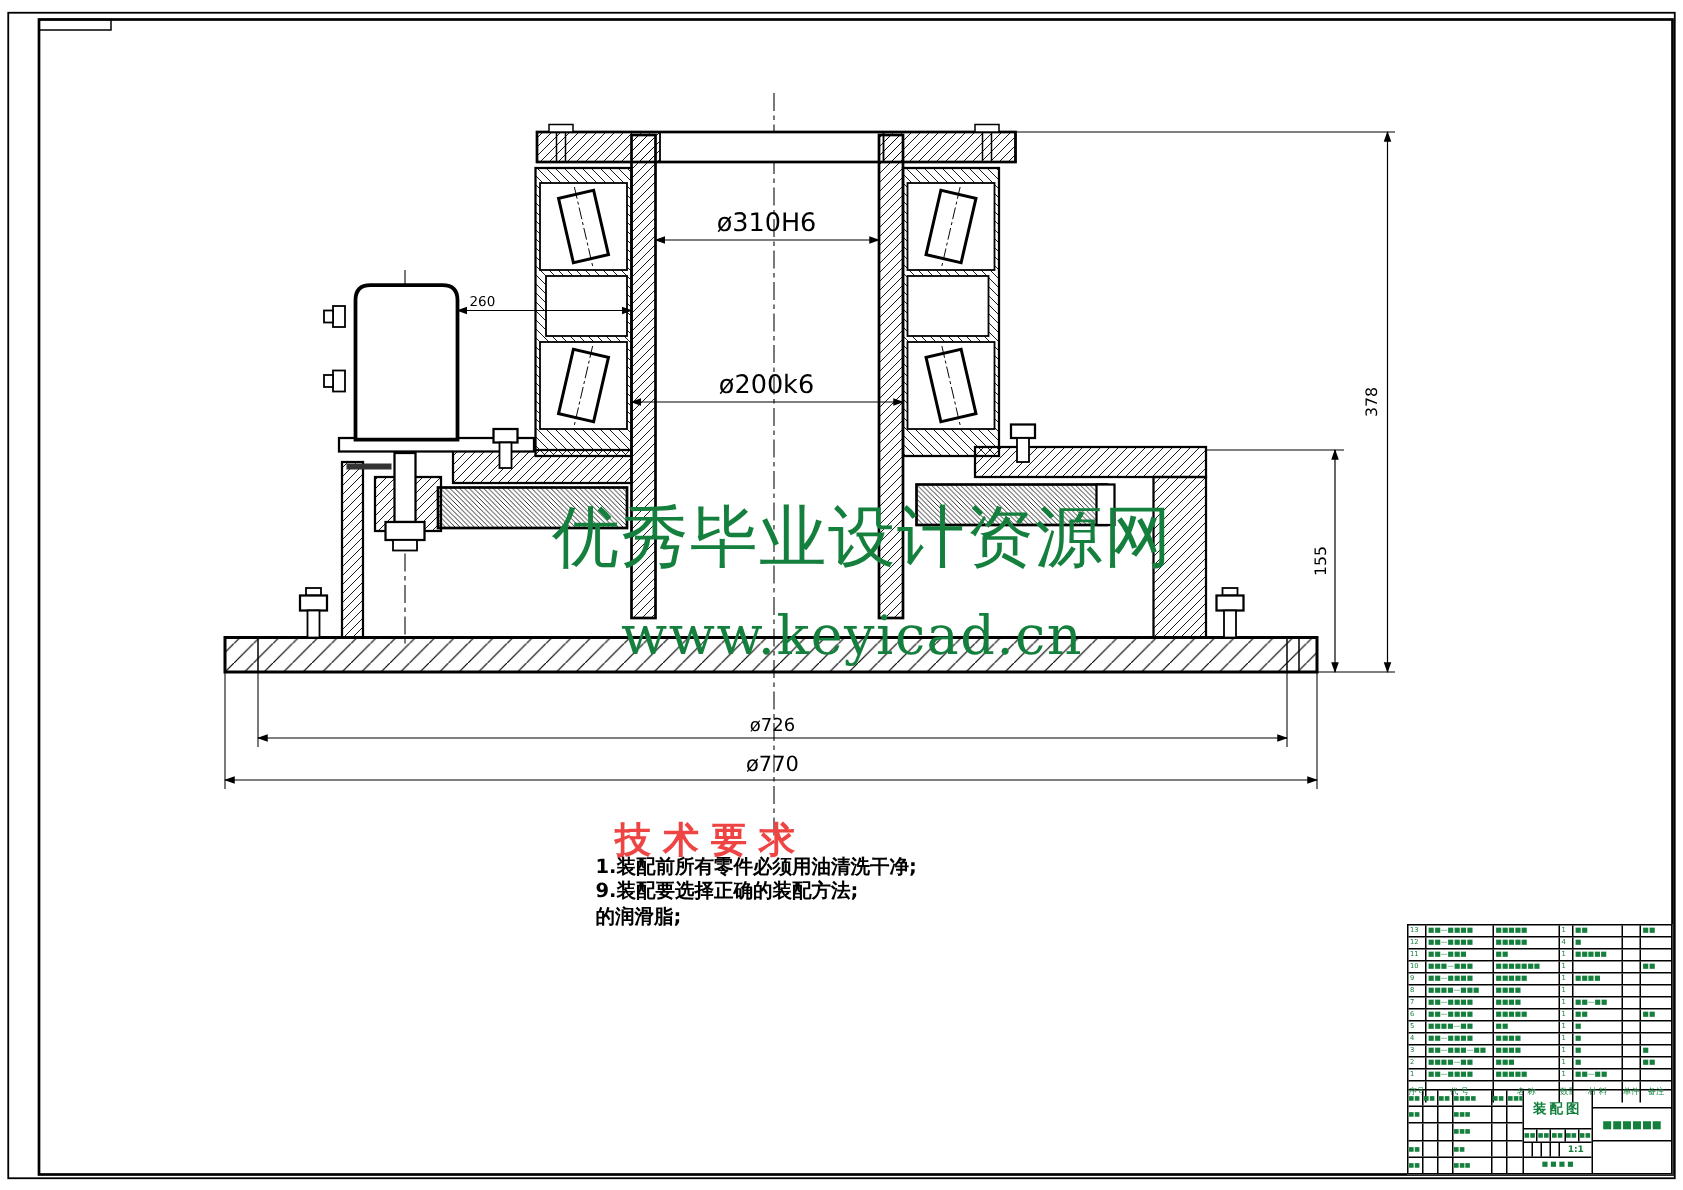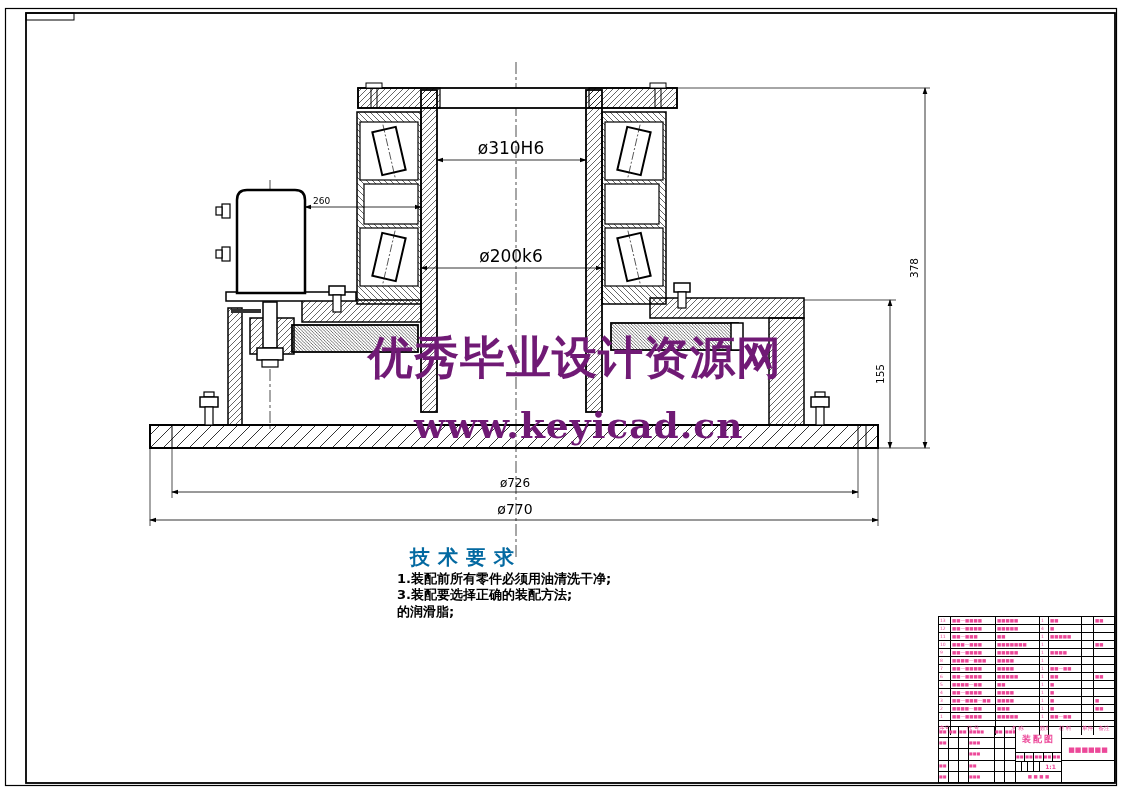--- a/index.html
+++ b/index.html
@@ -1,30 +1,30 @@
 <!DOCTYPE html>
 <html><head>
 <meta charset="utf-8">
 <style>
   html,body{margin:0;padding:0;background:#fff;}
   #page{position:relative;width:1122px;height:793px;background:#fff;overflow:hidden;
         font-family:"DejaVu Sans",sans-serif;}
   svg{position:absolute;left:0;top:0;}
   .abs{position:absolute;white-space:nowrap;}
-  .wm{color:#701a75;font-weight:bold;font-family:"DejaVu Serif",serif;}
+  .wm{color:#15803d;font-weight:normal;font-family:"DejaVu Serif",serif;}
   .wm1{left:368px;top:328px;font-size:45px;letter-spacing:1px;}
   .wm2{left:414px;top:404px;font-size:36px;letter-spacing:1px;}
-  .tech-title{left:410px;top:544px;font-size:20px;font-weight:bold;letter-spacing:8px;
-              font-family:"DejaVu Serif",serif;color:#0369a1;}
+  .tech-title{left:410px;top:544px;font-size:24px;font-weight:bold;letter-spacing:8px;
+              font-family:"DejaVu Serif",serif;color:#ef4444;}
   .tech-lines{left:397px;top:571px;width:345px;color:#000;}
   .tech-line{font-size:13px;font-weight:bold;line-height:16.3px;white-space:nowrap;
              font-family:"DejaVu Sans",sans-serif;}
   
   .tb{position:absolute;left:938px;top:616px;width:177px;height:167px;border:1.5px solid #000;
-      box-sizing:border-box;background:#fff;color:#ec4899;}
+      box-sizing:border-box;background:#fff;color:#15803d;}
   .tb *{box-sizing:border-box;}
   .bom{height:110px;display:flex;flex-direction:column;border-bottom:1.5px solid #000;}
   .bom-rows{flex:1;display:flex;flex-direction:column;}
   .bom-row{flex:1;display:flex;border-bottom:0.5px solid #000;}
   .bom-cell{border-right:0.5px solid #000;font-size:4.5px;line-height:7px;overflow:hidden;
             white-space:nowrap;padding-left:1px;}
   .c0{width:12px;}.c1{width:45px;}.c2{width:44px;}.c3{width:9px;}.c4{width:33px;}
   .c5{width:12px;}.c6{flex:1;border-right:none;}
   .bom-header{height:15px;display:flex;align-items:stretch;}
   .bom-header .bom-cell{font-size:5.5px;line-height:14px;text-align:center;padding:0;}
@@ -207,21 +207,21 @@
     <text x="515" y="514" font-size="14" text-anchor="middle">ø770</text>
   </g>
 </svg>
 
 <div class="abs wm wm1">优秀毕业设计资源网</div>
 <div class="abs wm wm2">www.keyicad.cn</div>
 
 <div class="abs tech-title">技术要求</div>
 <div class="abs tech-lines" id="tech-lines">
       <div class="tech-line">1.装配前所有零件必须用油清洗干净;</div>
-      <div class="tech-line">3.装配要选择正确的装配方法;</div>
+      <div class="tech-line">9.装配要选择正确的装配方法;</div>
       <div class="tech-line">的润滑脂;</div>
     </div>
 
 <div class="tb">
   <div class="bom">
     <div class="bom-rows" id="bom-rows">
           <div class="bom-row">
             <div class="bom-cell c0">13</div>
             <div class="bom-cell c1">■■—■■■■</div>
             <div class="bom-cell c2">■■■■■</div>

